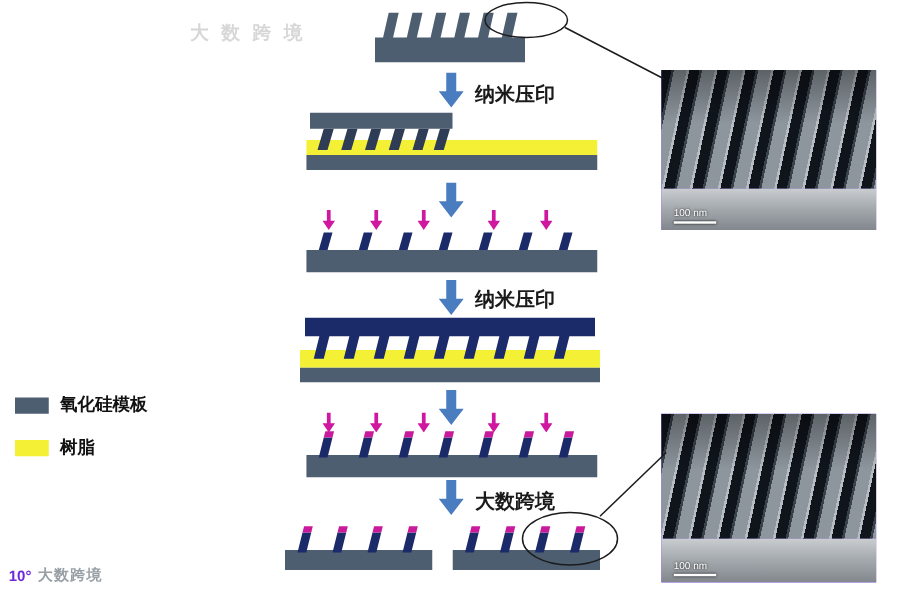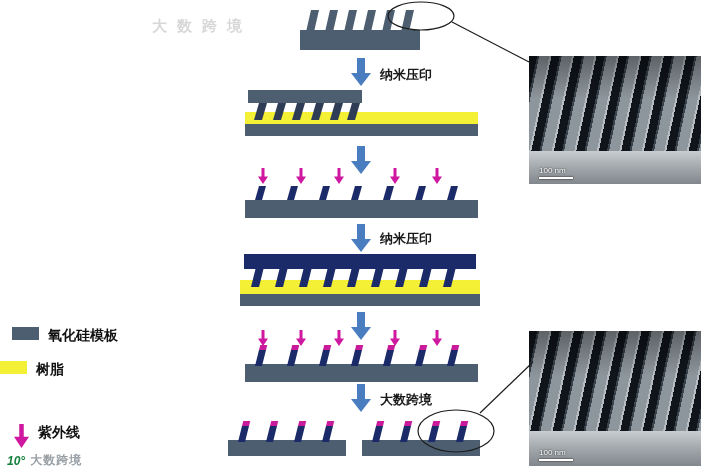--- a/index.html
+++ b/index.html
@@ -1,23 +1,23 @@
 <!DOCTYPE html>
 <html><head>
 <meta charset="utf-8">
 <style>
   html,body { margin:0; padding:0; background:#ffffff; }
   body { font-family:"Liberation Sans","DejaVu Sans",sans-serif; }
   .canvas { position:relative; width:722px; height:473px; background:#ffffff; overflow:hidden; }
   .abs { position:absolute; }
 
-  .flow-label { position:absolute; font-size:13px; font-weight:700; color:#1a1a1a; white-space:nowrap; }
-
-  
-  .legend-row { position:absolute; display:flex; gap:9px;margin-top:12px; }
+  .flow-label { position:absolute; font-size:16px; font-weight:700; color:#1a1a1a; white-space:nowrap; }
+
+  
+  .legend-row { position:absolute; display:flex; align-items:center; gap:9px; }
   .swatch { display:inline-block; width:27px; height:13px; }
   .legend-label { font-size:14px; font-weight:700; color:#111; white-space:nowrap; }
 
   
   .sem { position:absolute; overflow:hidden; background:#8b5cf6; }
   .sem-ridges { position:absolute; left:0; right:0; top:0; height:74%;
     background:repeating-linear-gradient(102deg,
       #10151c 0px, #10151c 8px,
       #39424b 8px, #39424b 10px,
       #8e969d 10px, #8e969d 20px,
@@ -33,21 +33,21 @@
 
   
   .overlay { position:absolute; left:0; top:0; pointer-events:none; }
   .overlay ellipse, .overlay line { fill:none; stroke:#1c1c1c; stroke-width:1.2px; }
 
   
   .wm-top { position:absolute; left:152px; top:17px; font-size:15px; font-weight:700;
     letter-spacing:10px; color:rgba(110,110,110,0.28); white-space:nowrap; }
   .wm-bottom { position:absolute; left:7px; top:452px; display:flex; align-items:center; gap:5px;
     font-size:12px; }
-  .wm-logo { color:#15803d; font-weight:800; font-style:italic; }
+  .wm-logo { color:#6d28d9; font-weight:800; }
   .wm-text { color:#98a0a6; font-weight:600; letter-spacing:1px; }
 </style>
 </head>
 <body>
 
 <div class="canvas">
 
   <div class="wm-top">大数跨境</div>
 
   <svg class="abs" style="left:300px;top:10px" width="120" height="40">
@@ -216,29 +216,23 @@
     <ellipse cx="421" cy="16" rx="33" ry="14"></ellipse>
     <line x1="452" y1="22" x2="531" y2="63"></line>
     <ellipse cx="456" cy="431" rx="38" ry="21"></ellipse>
     <line x1="480" y1="413" x2="533" y2="362"></line>
   </svg>
 
   <div class="legend-row" style="left:12px;top:315px">
     <span class="swatch" style="background:#4d5e71"></span>
     <span class="legend-label">氧化硅模板</span>
   </div>
-  <div class="legend-row" style="left:0;top:349px">
+  <div class="legend-row" style="left:12px;top:349px">
     <span class="swatch" style="background:#f4f036"></span>
     <span class="legend-label">树脂</span>
-  </div>
-  <div class="legend-row" style="left:14px;top:412px">
-    <svg width="15" height="24" viewBox="0 0 10 16">
-      <polygon points="3.5,0 6.5,0 6.5,8.5 10,8.5 5,16 0,8.5 3.5,8.5" fill="#cf17a0"></polygon>
-    </svg>
-    <span class="legend-label">紫外线</span>
   </div>
 
   <div class="wm-bottom">
     <span class="wm-logo">10°</span>
     <span class="wm-text">大数跨境</span>
   </div>
 
 </div>
 
 </body></html>

